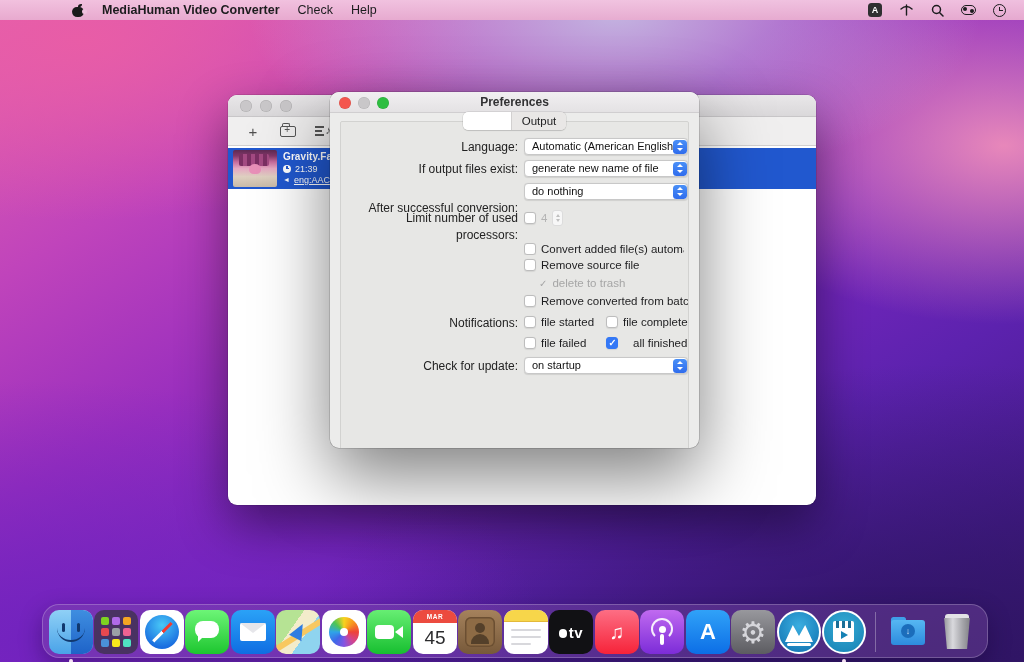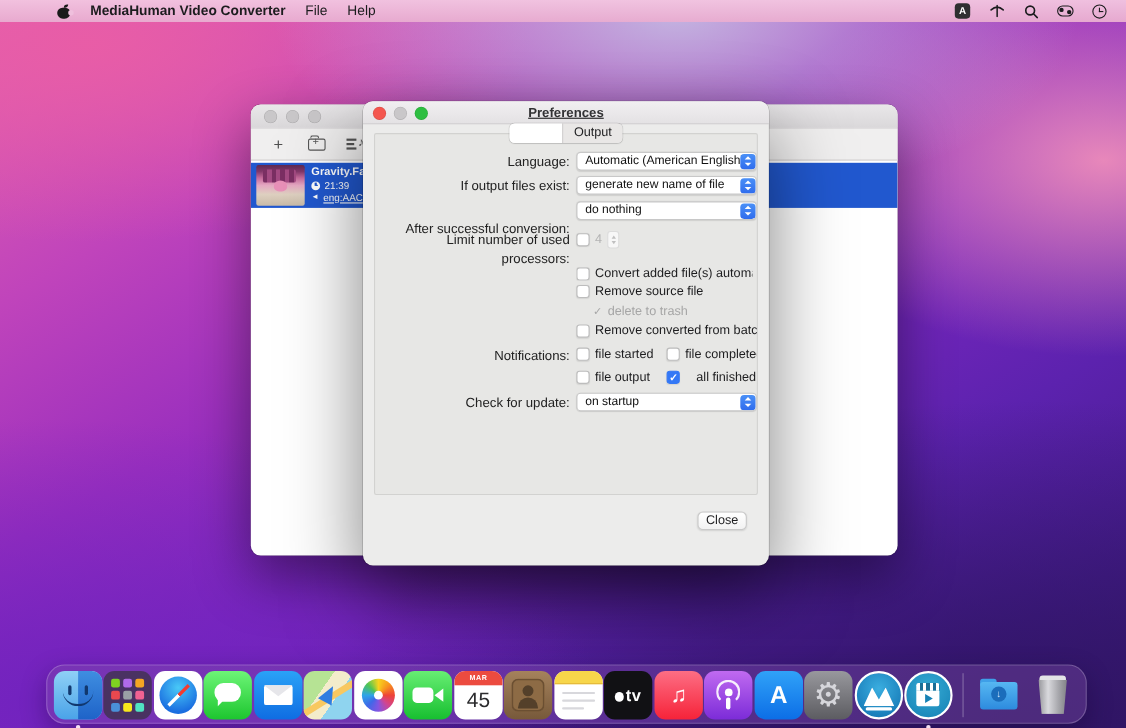--- a/index.html
+++ b/index.html
@@ -16,21 +16,21 @@
       radial-gradient(ellipse 85% 60% at 92% 100%, rgba(46,20,98,.95), rgba(46,20,98,0) 75%),
       linear-gradient(150deg, #e562ae 0%, #c044bb 22%, #9a2fbe 40%, #7b27c0 55%, #5c22ae 72%, #461c8e 88%, #3a1a74 100%);
   }
 
   
   .menubar {
     position:absolute; left:0; top:0; width:1024px; height:20px;
     background:linear-gradient(180deg, rgba(242,196,224,.97), rgba(232,172,208,.97));
     display:flex; align-items:center; font-size:12px; color:#1c1c1e; z-index:50;
   }
-  .mb-left { display:flex; align-items:center; gap:18px; padding-left:52px; }
+  .mb-left { display:flex; align-items:center; gap:18px; padding-left:72px; }
   .apple-logo { position:relative; width:12px; height:13px; display:inline-block; }
   .apple-logo .body { position:absolute; left:0; top:3px; width:12px; height:10px; background:#1a1a1a; border-radius:5px 5px 5.5px 5.5px; }
   .apple-logo .leaf { position:absolute; left:6px; top:0; width:4px; height:3.5px; background:#1a1a1a; border-radius:80% 0 80% 0; }
   .apple-logo .bite { position:absolute; right:-2.5px; top:5px; width:5px; height:5px; background:#efc0dd; border-radius:50%; }
   .mb-app { font-weight:bold; font-size:12.5px; }
   .mb-item { font-size:12.5px; }
   .mb-right { margin-left:auto; display:flex; align-items:center; gap:17px; padding-right:18px; }
   .kb-badge { width:14px; height:14px; background:#2f2f31; color:#fff; border-radius:3.5px; font-size:9px; font-weight:bold; display:flex; align-items:center; justify-content:center; }
   .mb-icon svg { display:block; }
   .cc-icon { width:15px; height:10px; border:1.4px solid #1c1c1e; border-radius:5px; position:relative; }
@@ -77,24 +77,24 @@
 
   .mw-statusbar { position:absolute; left:0; bottom:0; width:100%; height:18px;
     background:linear-gradient(180deg,#d6d6d6,#bcbcbc); border-top:1px solid #9e9e9e;
     display:flex; align-items:center; font-size:10px; color:#222; padding:0 6px; }
   .social { margin-left:auto; display:flex; gap:6px; }
   .fb-icon { width:12px; height:12px; background:#3f5da8; border-radius:2px; color:#fff; font-weight:bold; font-size:9px; display:flex; align-items:flex-end; justify-content:center; font-family:"Liberation Serif",serif; line-height:11px; }
   .tw-icon { width:12px; height:12px; background:#2aa3ef; border-radius:2px; display:flex; align-items:center; justify-content:center; }
 
   
   .prefs {
-    position:absolute; left:330px; top:92px; width:369px; height:422px;
+    position:absolute; left:330px; top:92px; width:369px; height:356px;
     background:#ececeb; border-radius:9px; overflow:hidden;
     box-shadow:0 28px 70px rgba(0,0,0,.5), 0 0 0 .5px rgba(0,0,0,.25); z-index:20;
-    font-size:12px; color:#1d1d1f;text-decoration:underline;
+    font-size:12px; color:#1d1d1f;
   }
   .pf-titlebar { height:21px; background:linear-gradient(180deg,#f1eff1,#e4e2e4); border-bottom:1px solid #d0ced0; position:relative; display:flex; align-items:center; justify-content:center; }
   .pf-title { font-size:12px; font-weight:bold; color:#323234; }
   .pf-lights { position:absolute; left:9px; top:5px; display:flex; gap:7px; }
   .tl-red { background:#f4564e; box-shadow:inset 0 0 0 .5px rgba(0,0,0,.12); }
   .tl-dim { background:#c9c7c9; box-shadow:inset 0 0 0 .5px rgba(0,0,0,.12); }
   .tl-green { background:#2ebe41; box-shadow:inset 0 0 0 .5px rgba(0,0,0,.12); }
 
   .pf-panel { position:absolute; left:10px; top:29px; width:349px; height:329px; background:#e7e7e5; border:1px solid #d2d2d0; border-radius:2px; overflow:hidden; }
 
@@ -221,21 +221,21 @@
 <div class="desktop">
 
   <div class="menubar">
     <div class="mb-left">
       <span class="apple-logo">
           <span class="body"></span>
           <span class="leaf"></span>
           <span class="bite"></span>
         </span>
       <span class="mb-app">MediaHuman Video Converter</span>
-      <span class="mb-item">File</span>
+      <span class="mb-item">Check</span>
       <span class="mb-item">Help</span>
     </div>
     <div class="mb-right">
       <span class="kb-badge">A</span>
       <span class="mb-icon">
         <svg width="15" height="12" viewBox="0 0 15 12">
             <path d="M7.5 1 L7.5 11 M2 5 Q7.5 0 13 5" stroke="#1c1c1e" stroke-width="1.4" fill="none" stroke-linecap="round"></path>
           </svg>
       </span>
       <span class="mb-icon">
@@ -354,21 +354,21 @@
       <span class="cb-row" style="left:183px; top:194px;">
         <span class="cb"></span>
         <span>file started</span>
       </span>
       <span class="cb-row" style="left:265px; top:194px;">
         <span class="cb"></span>
         <span>file completed</span>
       </span>
       <span class="cb-row" style="left:183px; top:215px;">
         <span class="cb"></span>
-        <span>file output</span>
+        <span>file failed</span>
       </span>
       <span class="cb-row" style="left:265px; top:215px;gap:15px;">
         <span class="cb on"></span>
         <span>all finished</span>
       </span>
 
       <span class="row-label" style="top:236px;">Check for update:</span>
       <span class="popup" style="top:235px;"><span>on startup</span><span class="cap">
             <i class="up"></i>
             <i class="dn"></i>

